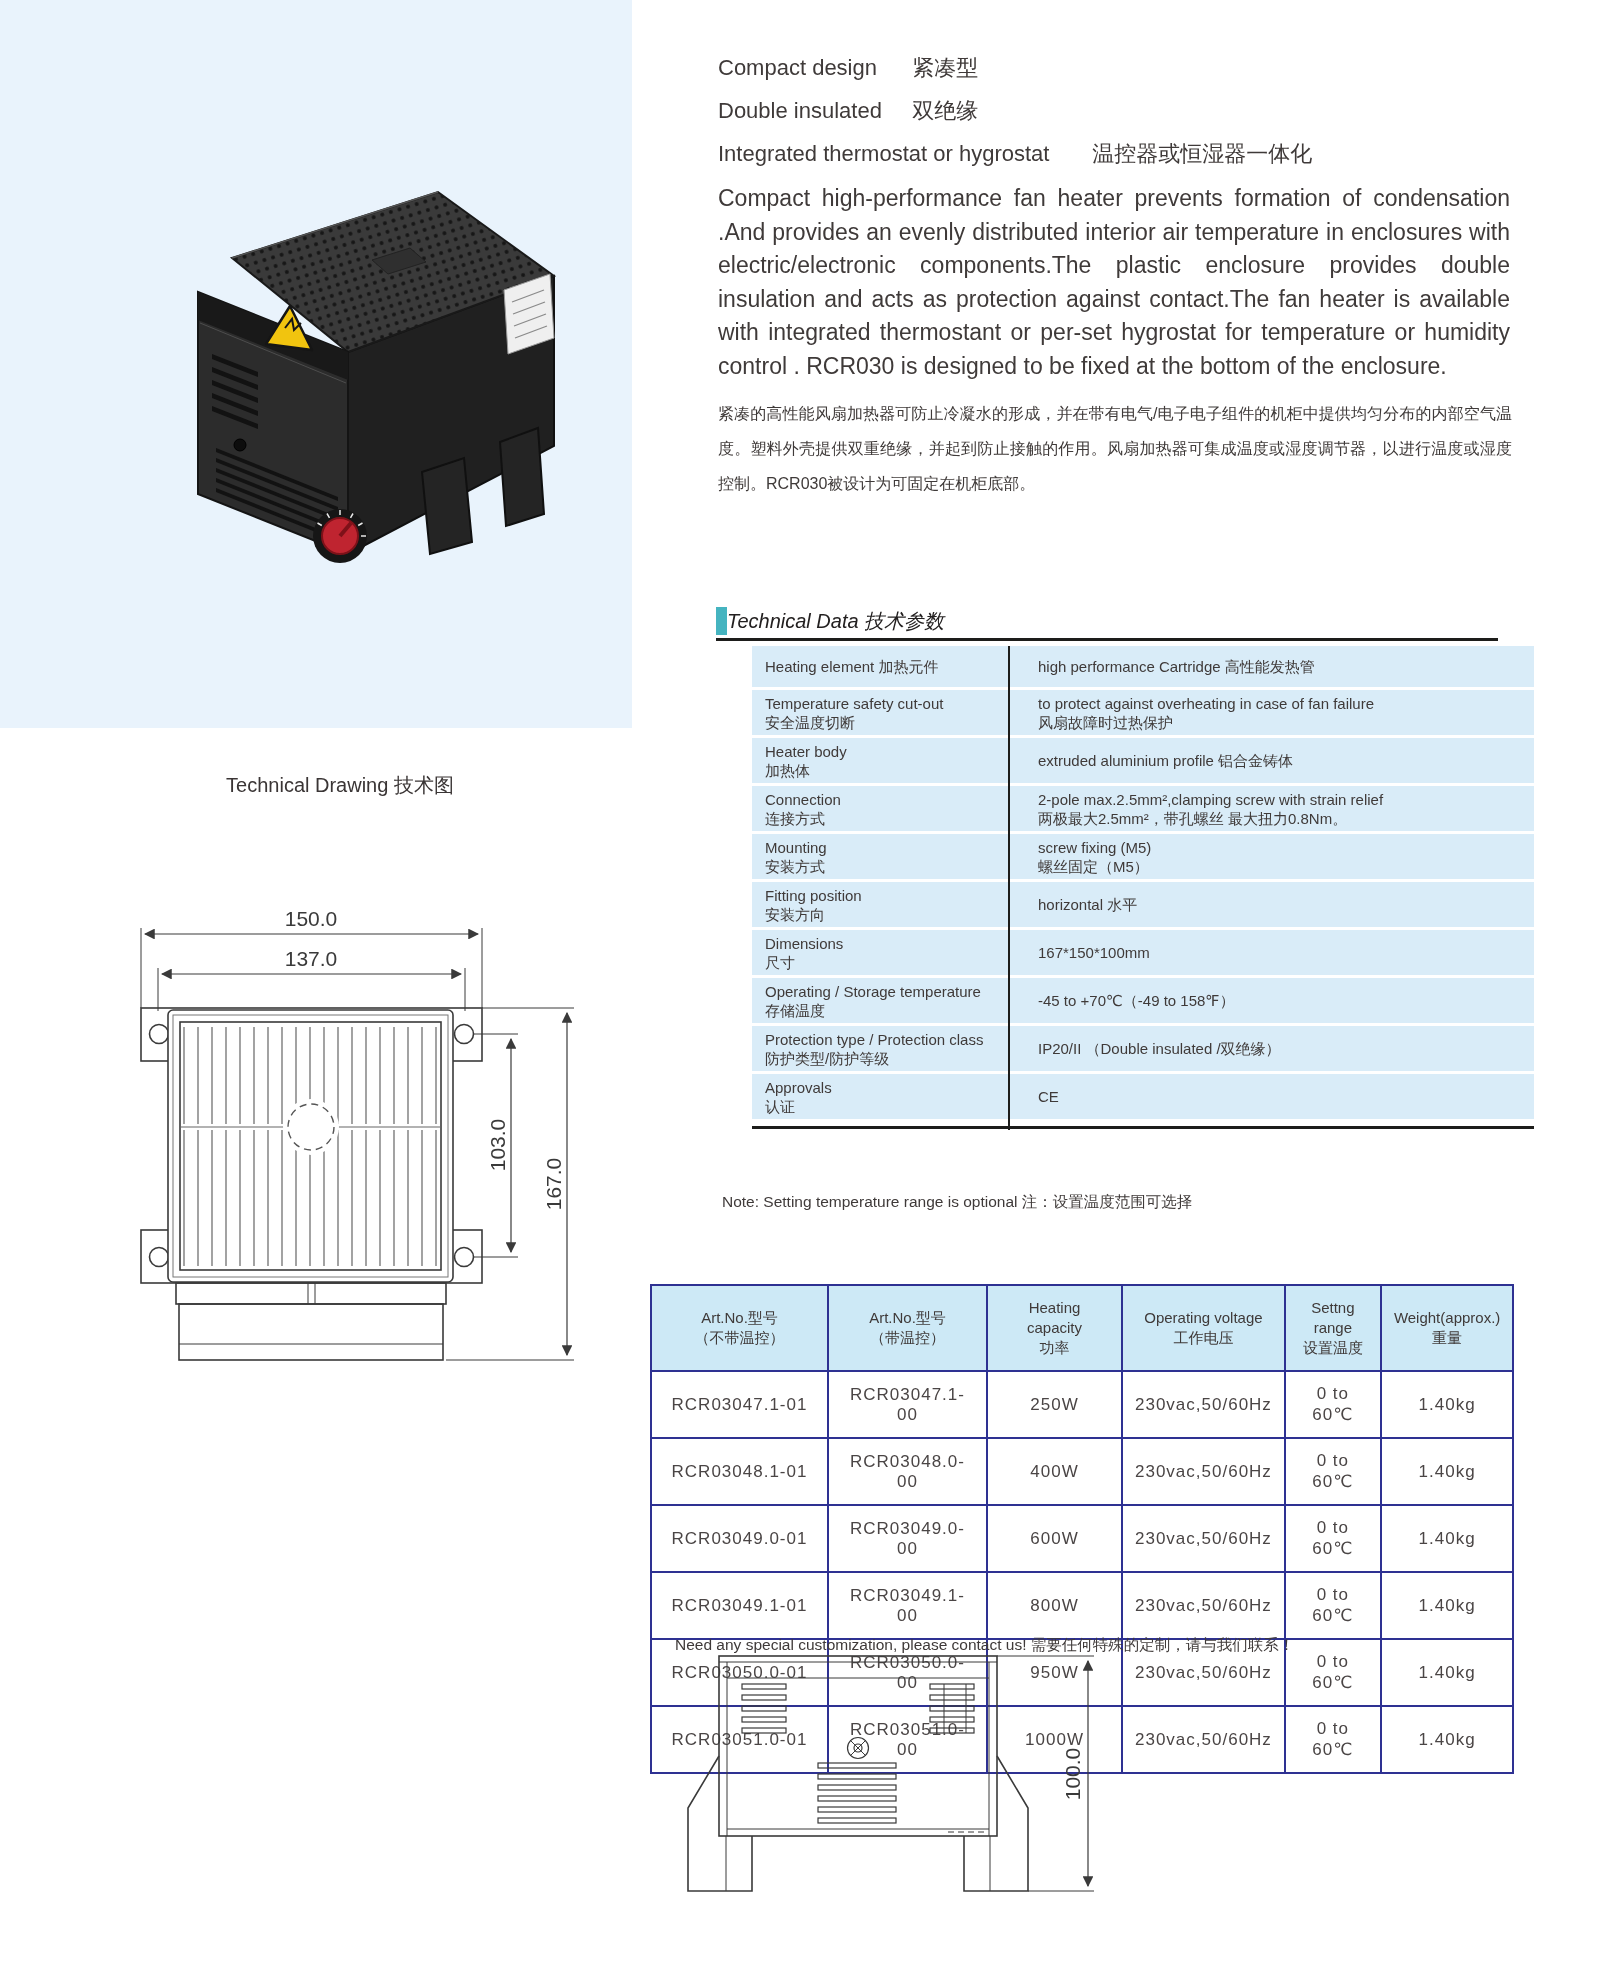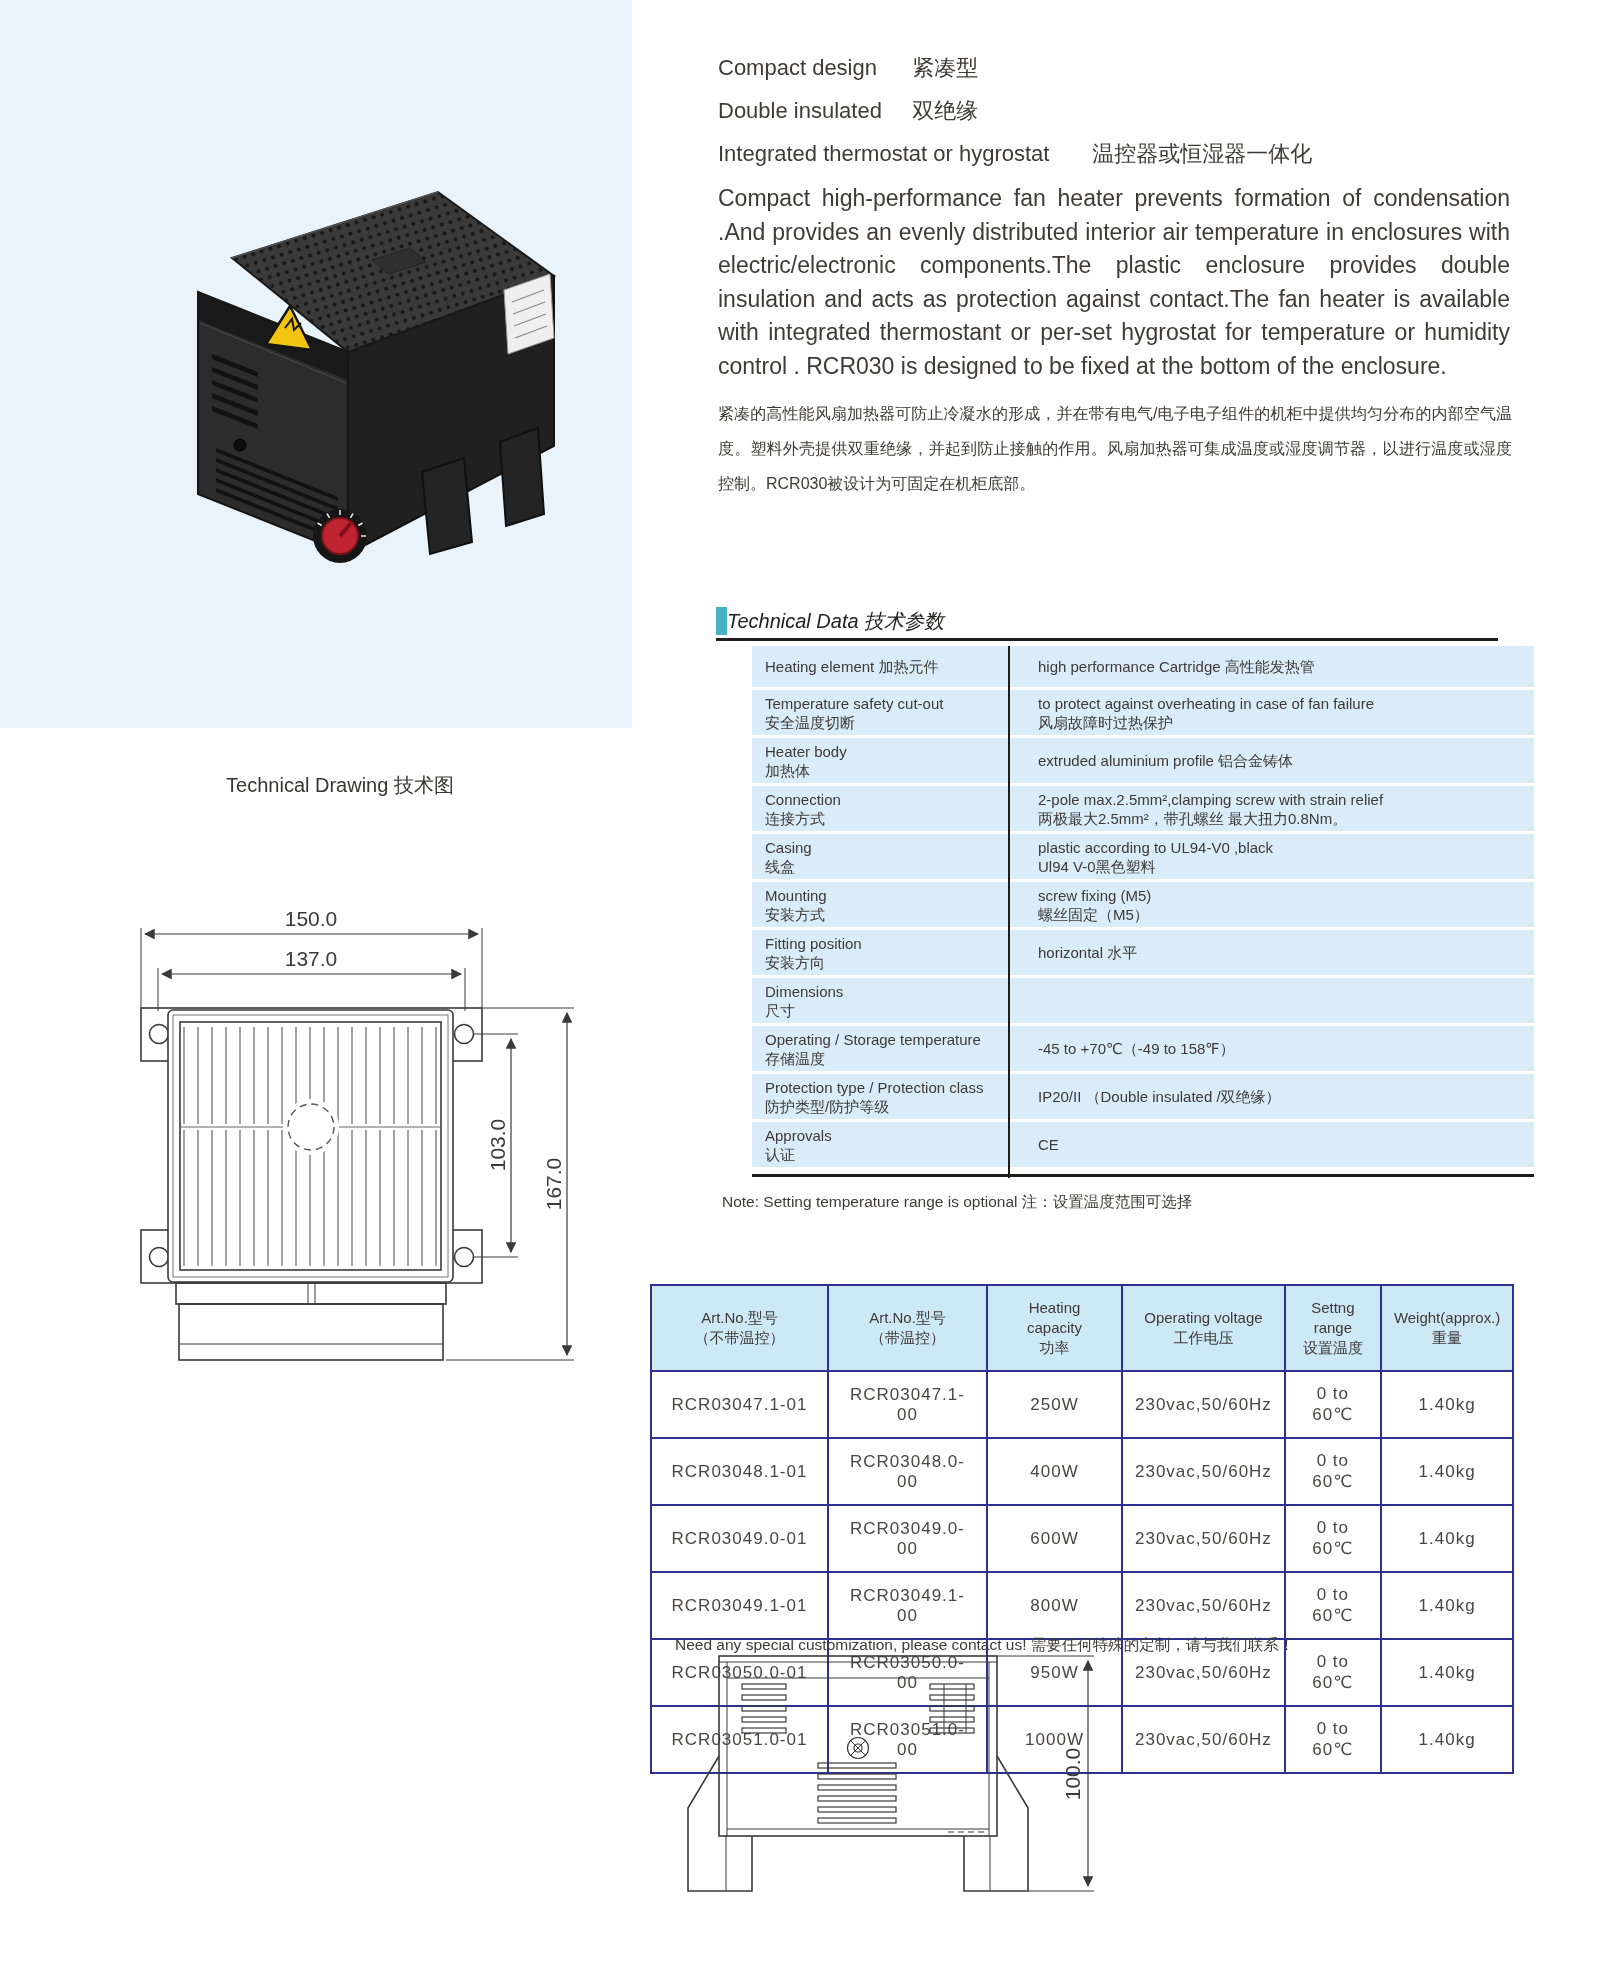--- a/index.html
+++ b/index.html
@@ -213,30 +213,20 @@
           <div class="ln">Connection</div>
           <div class="ln">连接方式</div>
         </div>
       <div class="tcell tvalue">
           <div class="ln">2-pole max.2.5mm²,clamping screw with strain relief</div>
           <div class="ln">两极最大2.5mm²，带孔螺丝 最大扭力0.8Nm。</div>
         </div>
     </div>
     <div class="trow">
       <div class="tcell tlabel">
-          <div class="ln">Casing</div>
-          <div class="ln">线盒</div>
-        </div>
-      <div class="tcell tvalue">
-          <div class="ln">plastic according to UL94-V0 ,black</div>
-          <div class="ln">Ul94 V-0黑色塑料</div>
-        </div>
-    </div>
-    <div class="trow">
-      <div class="tcell tlabel">
           <div class="ln">Mounting</div>
           <div class="ln">安装方式</div>
         </div>
       <div class="tcell tvalue">
           <div class="ln">screw fixing (M5)</div>
           <div class="ln">螺丝固定（M5）</div>
         </div>
     </div>
     <div class="trow">
       <div class="tcell tlabel">
@@ -244,20 +234,23 @@
           <div class="ln">安装方向</div>
         </div>
       <div class="tcell tvalue">
           <div class="ln">horizontal 水平</div>
         </div>
     </div>
     <div class="trow">
       <div class="tcell tlabel">
           <div class="ln">Dimensions</div>
           <div class="ln">尺寸</div>
+        </div>
+      <div class="tcell tvalue">
+          <div class="ln">167*150*100mm</div>
         </div>
     </div>
     <div class="trow">
       <div class="tcell tlabel">
           <div class="ln">Operating / Storage temperature</div>
           <div class="ln">存储温度</div>
         </div>
       <div class="tcell tvalue">
           <div class="ln">-45 to +70℃（-49 to 158℉）</div>
         </div>

